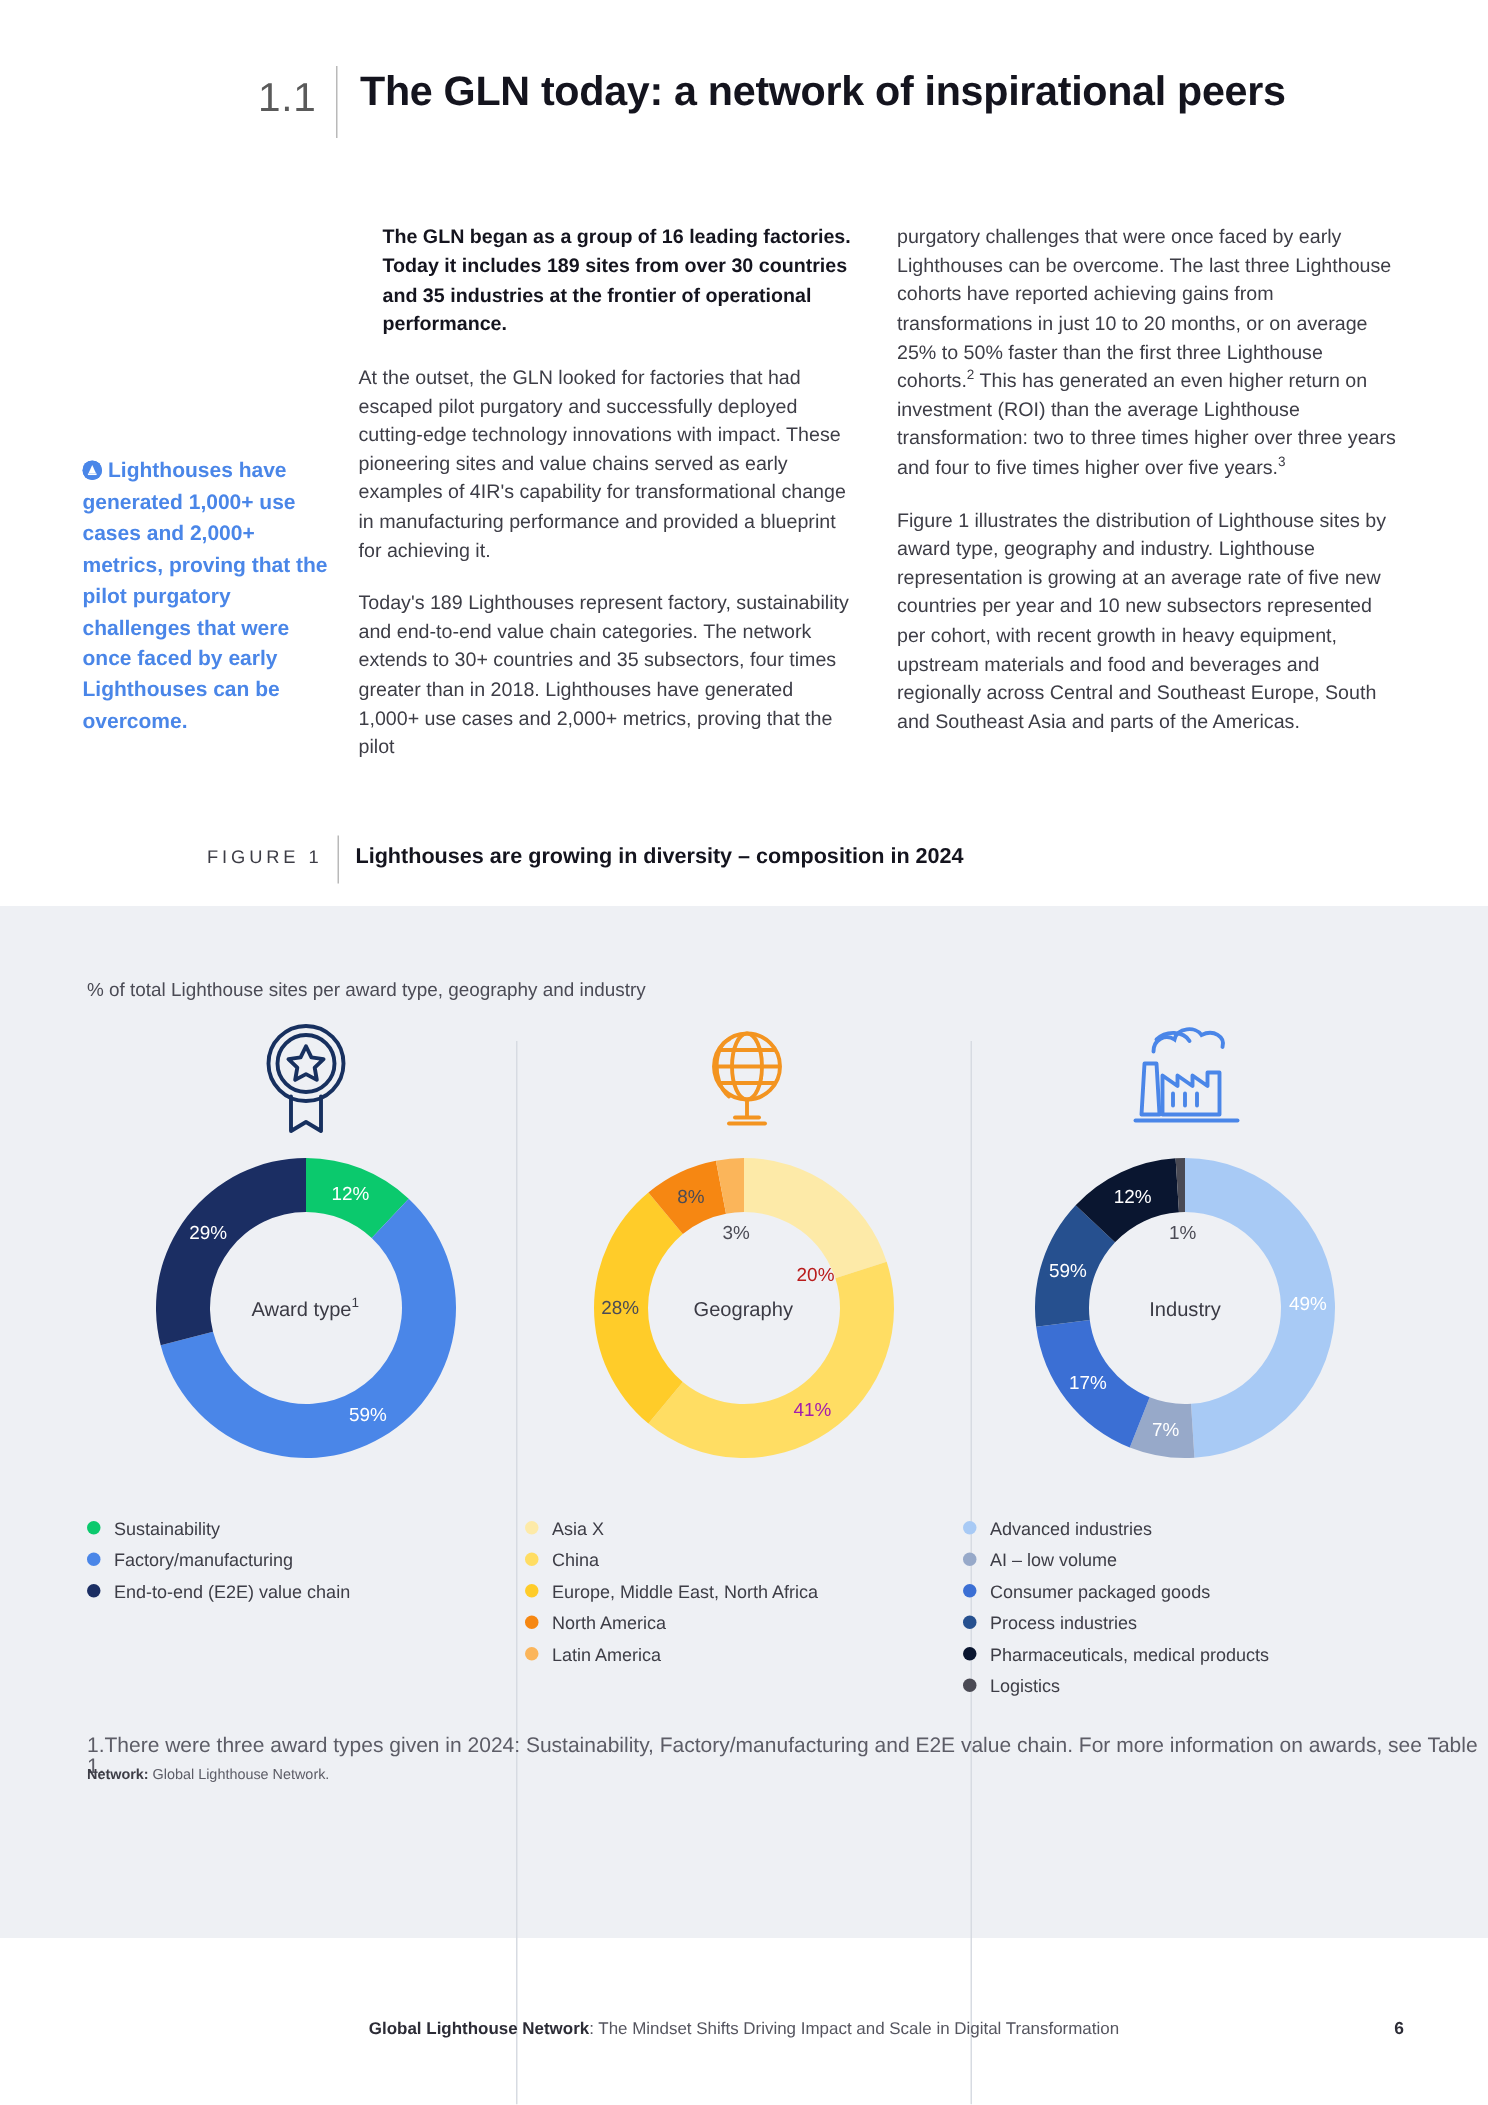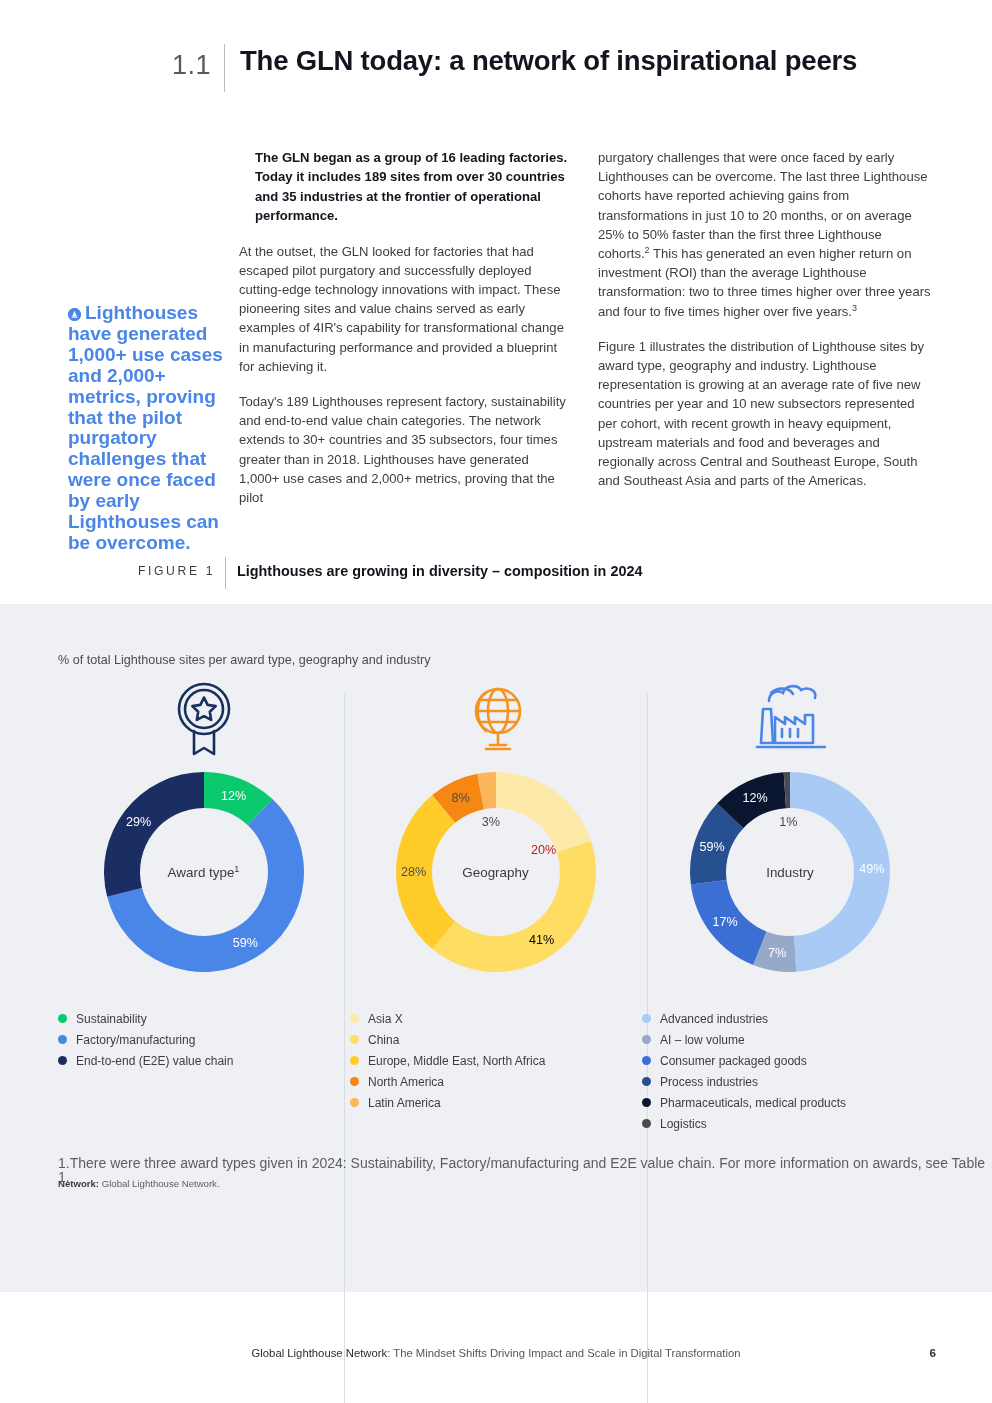--- a/index.html
+++ b/index.html
@@ -15,22 +15,22 @@
     font-size: 27px; color: #5a5a5a; font-weight: 400; letter-spacing: .5px;
   }
   .hdr-rule { position: absolute; left: 224px; top: 44px; width: 1px; height: 48px; background: #b9b9b9; }
   .hdr-title {
     position: absolute; left: 240px; top: 45px; width: 700px;
     font-size: 27.5px; font-weight: 700; color: #14141e; letter-spacing: -0.2px;
   }
 
   
   .pullquote {
-    position: absolute; left: 68px; top: 303px; width: 168px;
-    font-size: 19px; line-height: 20.9px; font-weight: 700; color: #4a86e8;
+    position: absolute; left: 55px; top: 303px; width: 168px;
+    font-size: 14px; line-height: 20.9px; font-weight: 700; color: #4a86e8;
   }
   .pq-icon {
     display: inline-block; width: 13px; height: 13px; border-radius: 50%;
     background: #4a86e8; position: relative; top: 2px; margin-right: 4px;
     vertical-align: baseline;
   }
   .pq-icon svg { display:block; }
 
   
   .col { position: absolute; font-size: 13.1px; line-height: 19.2px; color: #3d3d46; }
@@ -95,21 +95,21 @@
     position: absolute; left: 58px; top: 552px; font-size: 14px; color: #5c5c66; line-height: 14px;
   }
   .source { position: absolute; left: 58px; top: 574px; font-size: 9.6px; color: #5c5c66; }
   .source b { color: #3d3d46; }
 
   
   .pagefoot {
     position: absolute; left: 0; top: 1347px; width: 992px; text-align: center;
     font-size: 11.3px; color: #55555f;
   }
-  .pagefoot b { font-weight: 400; color: #2c2c36; }
+  .pagefoot b { font-weight: 700; color: #2c2c36; }
   .pagenum { position: absolute; right: 56px; top: 1346px; font-size: 11.6px; font-weight: 700; color: #2c2c36; }
 </style>
 </head>
 <body>
 
 <div class="page">
 
   <div>
     <div class="hdr-num">1.1</div>
     <div class="hdr-rule"></div>
@@ -218,21 +218,21 @@
               <path d="M -63.74239897486902 -77.05132427757889 A 100 100 0 0 1 -18.73813145857255 -98.22872507286885
           L -11.992404133486431 -62.866384046636064 A 64 64 0 0 0 -40.79513534391617 -49.312847537650484 Z" fill="#f68712"></path>
               <path d="M -18.73813145857255 -98.22872507286885 A 100 100 0 0 1 -1.8369701987210297e-14 -100
           L -1.175660927181459e-14 -64 A 64 64 0 0 0 -11.992404133486431 -62.866384046636064 Z" fill="#fbb55a"></path>
             </g>
         </svg>
         <div class="donut-center">
           <span><span>Geography</span><sup></sup></span>
         </div>
       <div class="slice-label" style="color: #b91c1c; left: 156.198px; top: 41.6606px; transform: translate(-50%, -50%); margin-top: 44px;">20%</div>
-          <div class="slice-label" style="color: #000000; left: 154.091px; top: 175.821px; transform: translate(-50%, -50%);">41%</div>
+          <div class="slice-label" style="color: #a21caf; left: 154.091px; top: 175.821px; transform: translate(-50%, -50%);">41%</div>
           <div class="slice-label" style="color: rgb(75, 75, 85); left: 26px; top: 108px; transform: translate(-50%, -50%);">28%</div>
           <div class="slice-label" style="color: rgb(75, 75, 85); left: 73.0861px; top: 33.8042px; transform: translate(-50%, -50%);">8%</div>
           <div class="slice-label" style="color: rgb(75, 75, 85); left: 103.295px; top: 58.2219px; transform: translate(-50%, -50%);">3%</div>
         </div>
       <div class="legend">
           <div class="legend-row">
             <span class="legend-dot" style="background: rgb(253, 234, 168);"></span>
             <span class="legend-text">Asia X</span>
           </div>
           <div class="legend-row">

